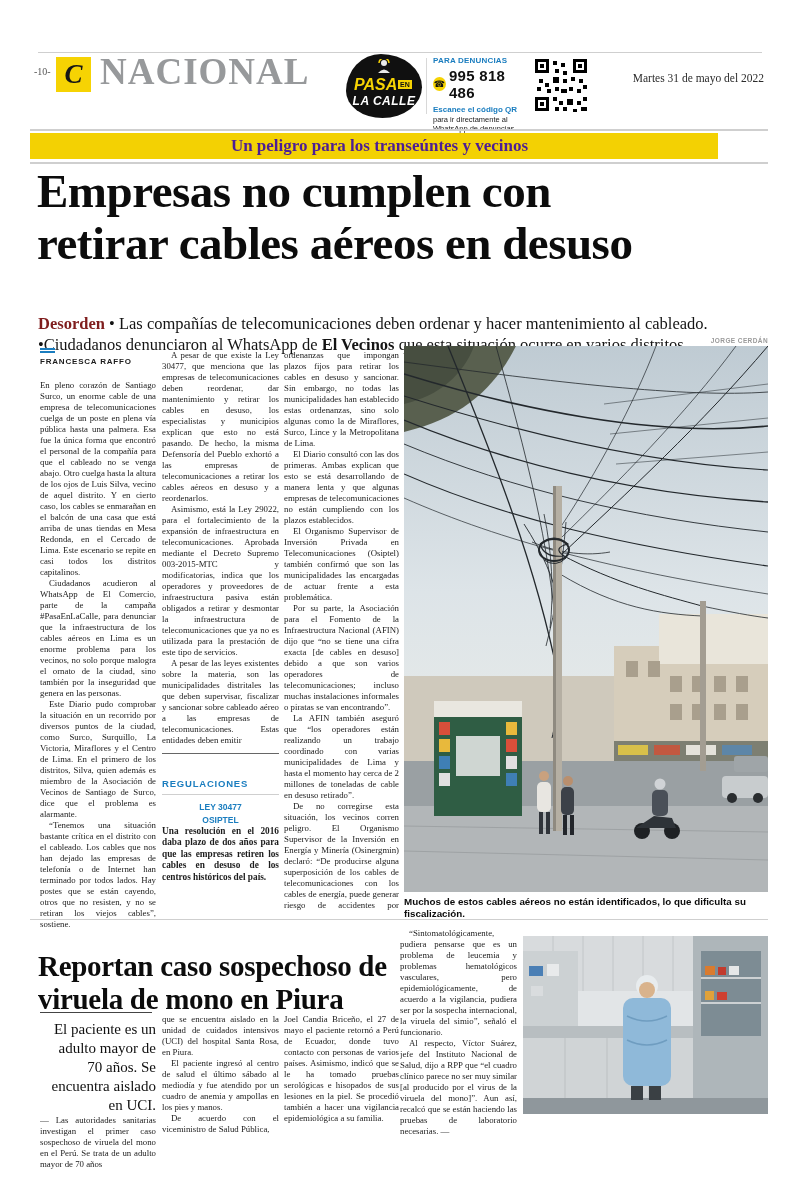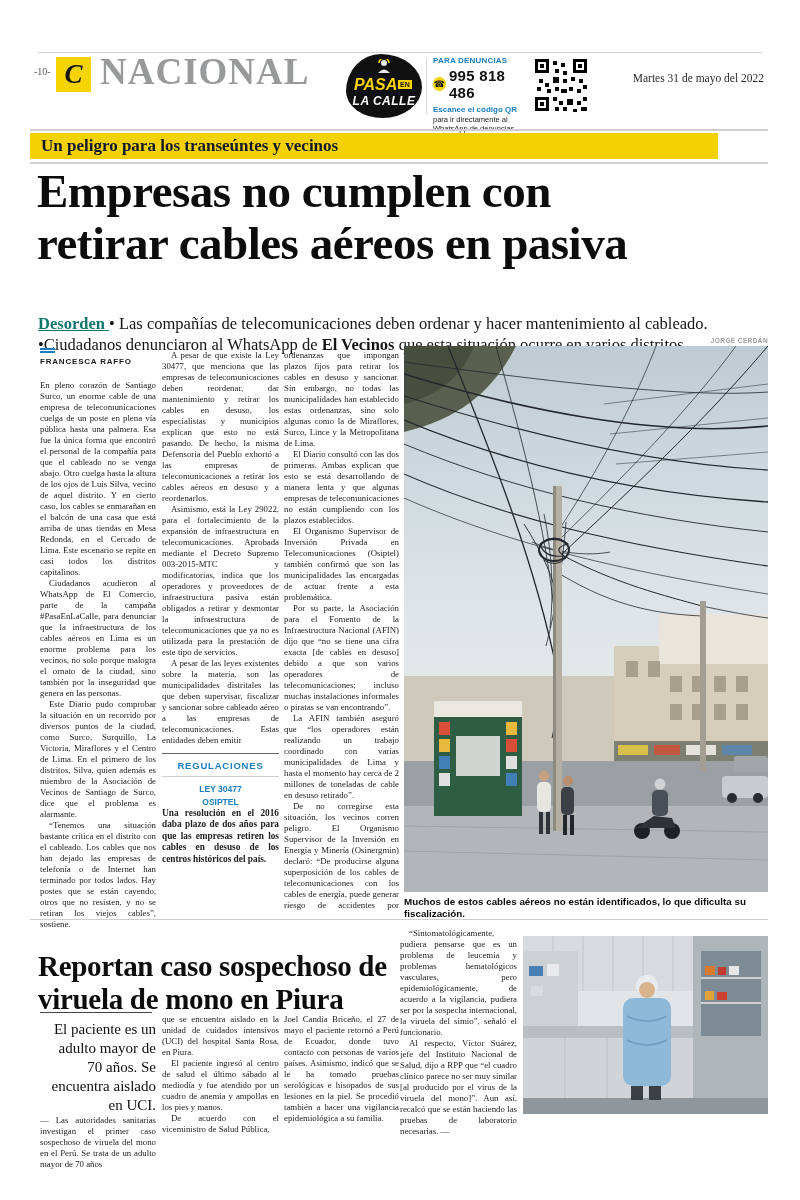--- a/index.html
+++ b/index.html
@@ -31,43 +31,43 @@
   .phone-ico{width:14px;height:14px;border-radius:50%;background:#f6d303;color:#111;
              font-size:9px;line-height:14px;text-align:center;margin-right:3px;}
   .phone-num{font:bold 15px "Liberation Sans",sans-serif;color:#101010;letter-spacing:.3px;}
   .qr-title{font:bold 8px "Liberation Sans",sans-serif;color:#1a7dbf;margin-top:4px;}
   .qr-text{font:7.5px/9px "Liberation Sans",sans-serif;color:#222;margin-top:1px;}
   .qr-svg{position:absolute;left:533px;top:57px;}
   .date{position:absolute;right:36px;top:72px;font:11.5px "Liberation Serif",serif;color:#2b2b2b;}
 
   
   .kicker{position:absolute;left:30px;top:133px;width:688px;height:26px;background:#f3d103;
-          font:bold 17px/26px "Liberation Serif",serif;color:#0f172a;padding-left:11px;box-sizing:border-box;}
+          font:bold 17px/26px "Liberation Serif",serif;color:#4c1d95;padding-left:11px;box-sizing:border-box;text-align:center;}
   .headline{position:absolute;left:37px;top:165px;width:740px;
             font:bold 47px/52px "Liberation Serif",serif;color:#0c0c0c;letter-spacing:-.5px;}
   .deck{position:absolute;left:38px;top:296px;width:730px;font:16.5px/21px "Liberation Serif",serif;color:#141414;}
-  .deck-label{color:#0f766e;font-weight:bold;text-decoration:underline;}
+  .deck-label{color:#7f1d1d;font-weight:bold;}
   .deck strong{font-weight:bold;}
 
   
   .byline-bar{position:absolute;left:40px;top:348px;width:15px;height:2px;background:#1a7dbf;box-shadow:0 3px 0 #1a7dbf;}
   .byline{position:absolute;left:40px;top:357px;font:bold 8px "Liberation Sans",sans-serif;
           color:#1c1c1c;letter-spacing:.8px;}
   .bodycol{position:absolute;font:8.8px/11px "Liberation Serif",serif;color:#1b1b1b;
            text-align:justify;overflow:hidden;}
   .bodycol p{margin:0;}
   .bodycol p + p{text-indent:9px;}
   .indent-first p:first-child{text-indent:9px;}
   .col1{left:40px;top:380px;width:116px;height:552px;}
   .col2{left:162px;top:350px;width:117px;height:402px;}
   .col3{left:284px;top:350px;width:115px;height:562px;}
 
   .reg-box{position:absolute;left:162px;top:753px;width:117px;border-top:1px solid #666;padding-top:6px;}
-  .reg-title{text-align:center;font:bold 9.5px "Liberation Sans",sans-serif;color:#1a7dbf;
-             letter-spacing:.8px;padding-bottom:5px;border-bottom:1px solid #cfcfcf;margin-bottom:7px;}
+  .reg-title{text-align:left;font:bold 9.5px "Liberation Sans",sans-serif;color:#1a7dbf;
+             letter-spacing:.8px;padding-bottom:5px;border-bottom:1px solid #cfcfcf;margin-bottom:7px;margin-top:18px;}
   .reg-head{text-align:center;font:bold 8.5px "Liberation Sans",sans-serif;color:#1a7dbf;margin:3px 0 1px;}
   .reg-text{font:bold 9.3px/11.4px "Liberation Serif",serif;color:#1d1d1d;text-align:justify;margin:0;}
 
   .photo-credit{position:absolute;left:404px;top:337px;width:364px;text-align:right;
                 font:bold 6.5px "Liberation Sans",sans-serif;color:#9a9a9a;letter-spacing:.4px;}
   .main-photo{position:absolute;left:404px;top:346px;width:364px;height:546px;background:#d9dfe3;}
   .main-caption{position:absolute;left:404px;top:896px;width:364px;
                 font:bold 9.8px/12px "Liberation Sans",sans-serif;color:#0c0c0c;}
 
   .art-divider{position:absolute;left:30px;top:919px;width:738px;height:1px;background:#cfcfcf;}
@@ -167,21 +167,21 @@
   </svg>
 
   <div class="date">Martes 31 de mayo del 2022</div>
 
   <div class="rule" style="left:30px;top:129px;width:738px;height:2px;"></div>
   <div class="kicker">Un peligro para los transeúntes y vecinos</div>
   <div class="rule" style="left:30px;top:162px;width:738px;height:2px;"></div>
 
   <div class="headline">
     <div>Empresas no cumplen con</div>
-    <div>retirar cables aéreos en pasiva</div>
+    <div>retirar cables aéreos en desuso</div>
   </div>
 
   <p class="deck">
     <span class="deck-label">Desorden </span><span>• Las compañías de telecomunicaciones deben ordenar y hacer mantenimiento al cableado.</span><br>
     <span>•Ciudadanos denunciaron al WhatsApp de </span><strong>El Vecinos</strong><span> que esta situación ocurre en varios distritos.</span>
   </p>
 
   <div class="byline-bar"></div>
   <div class="byline">FRANCESCA RAFFO</div>
 

